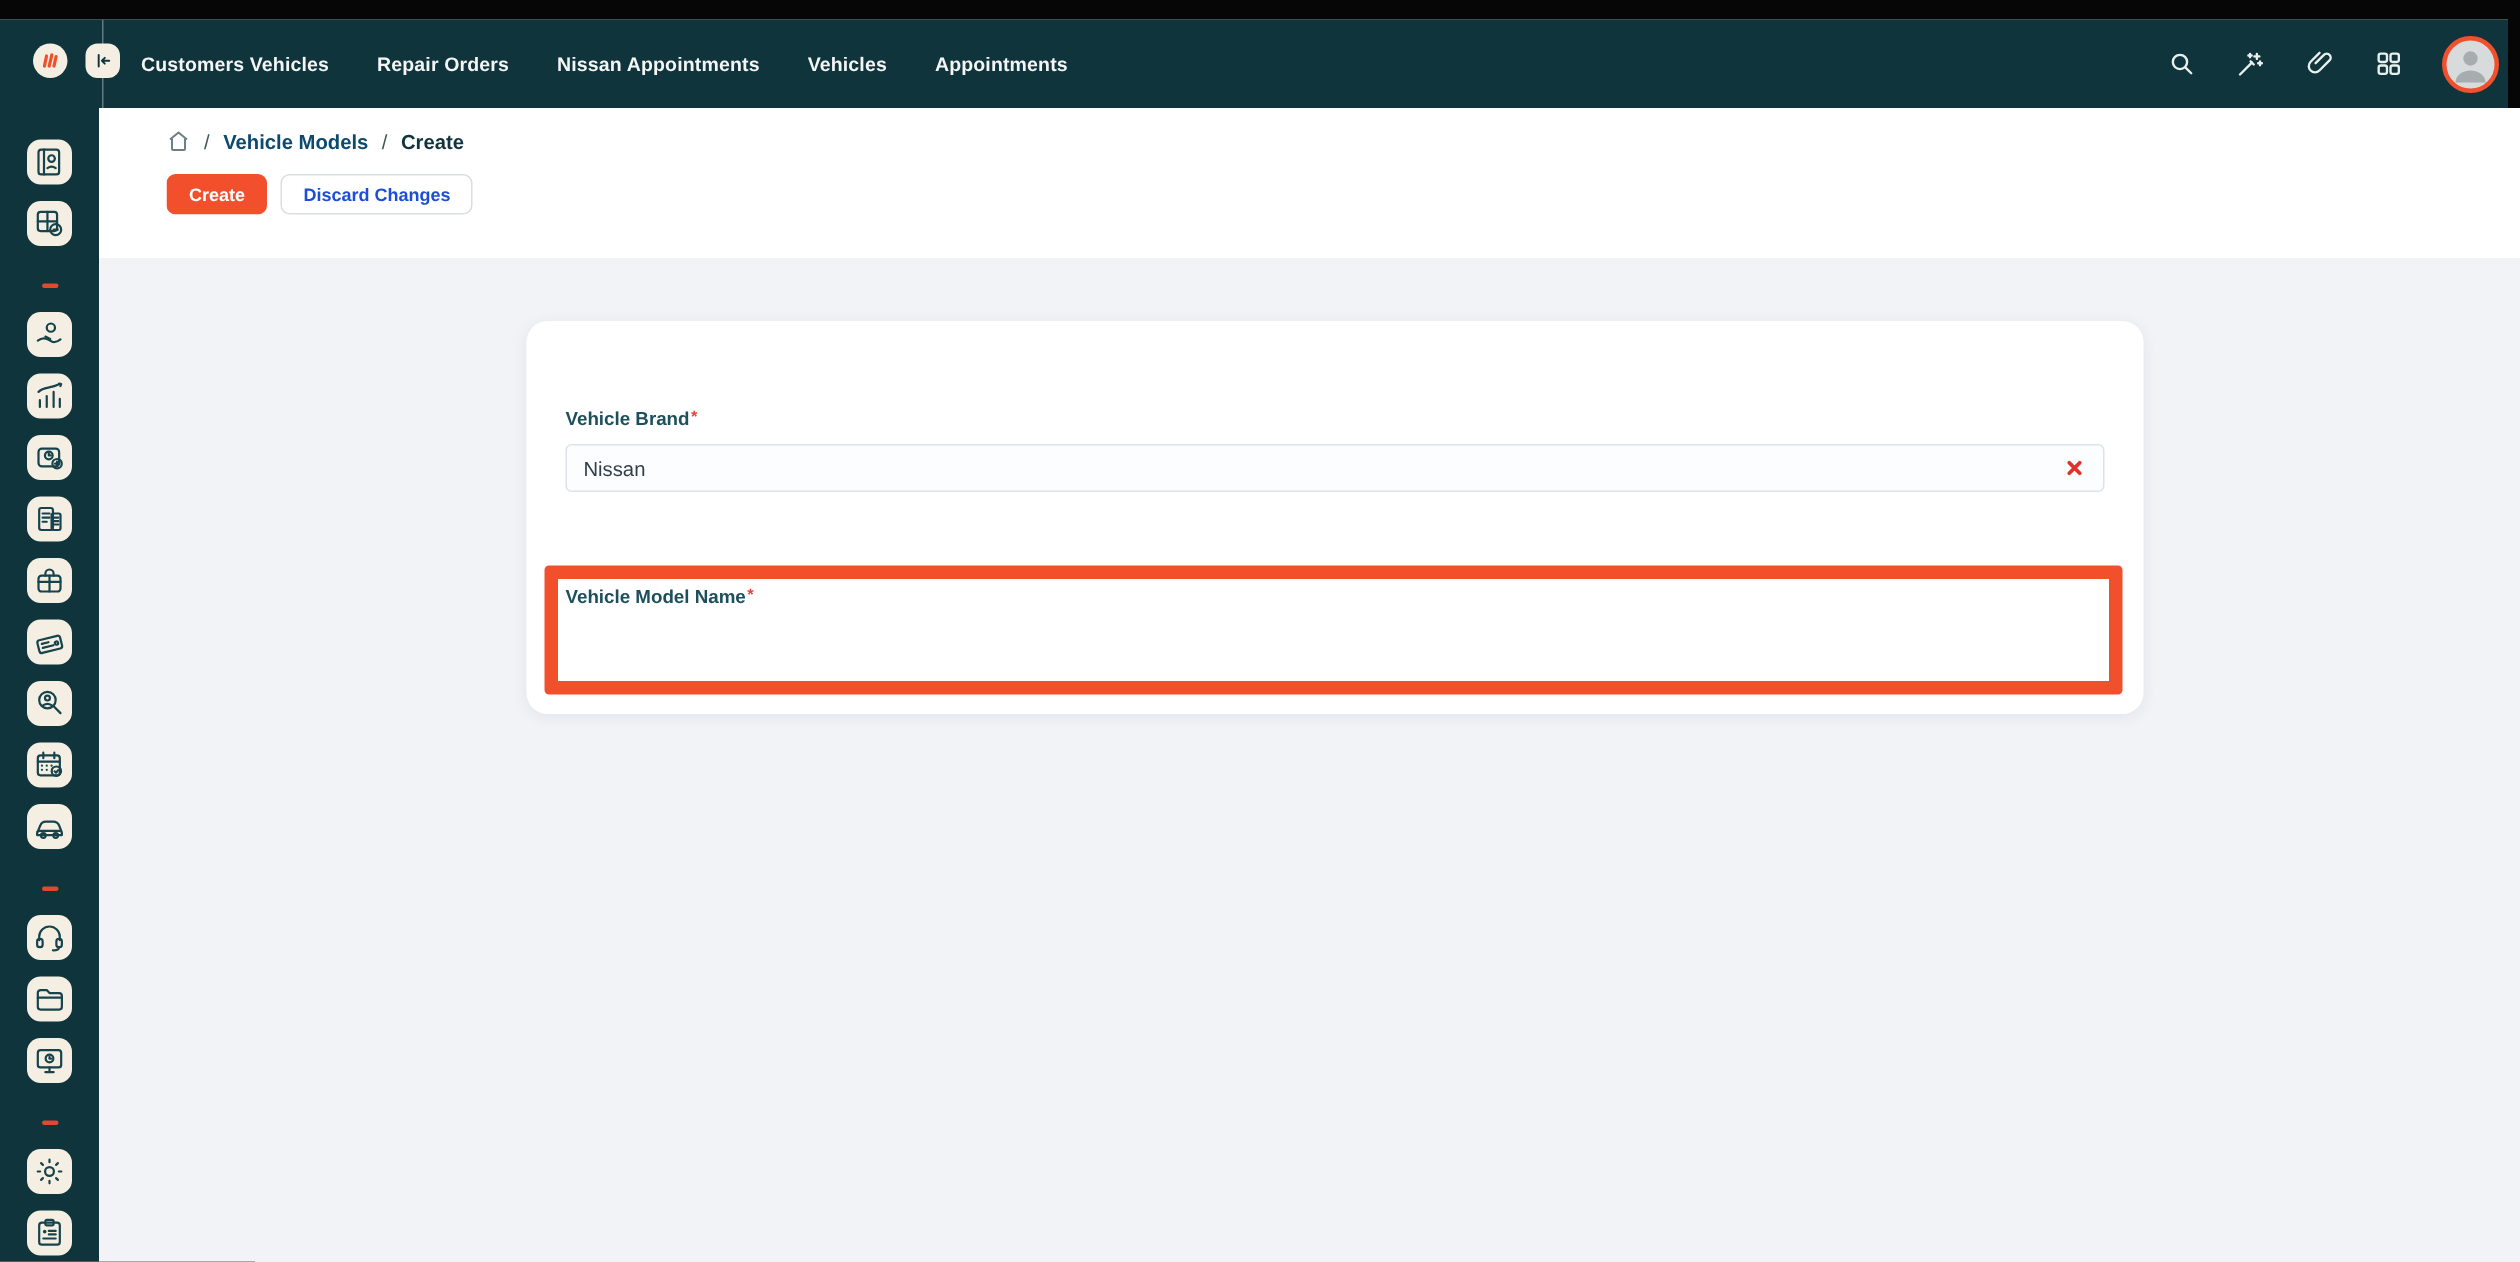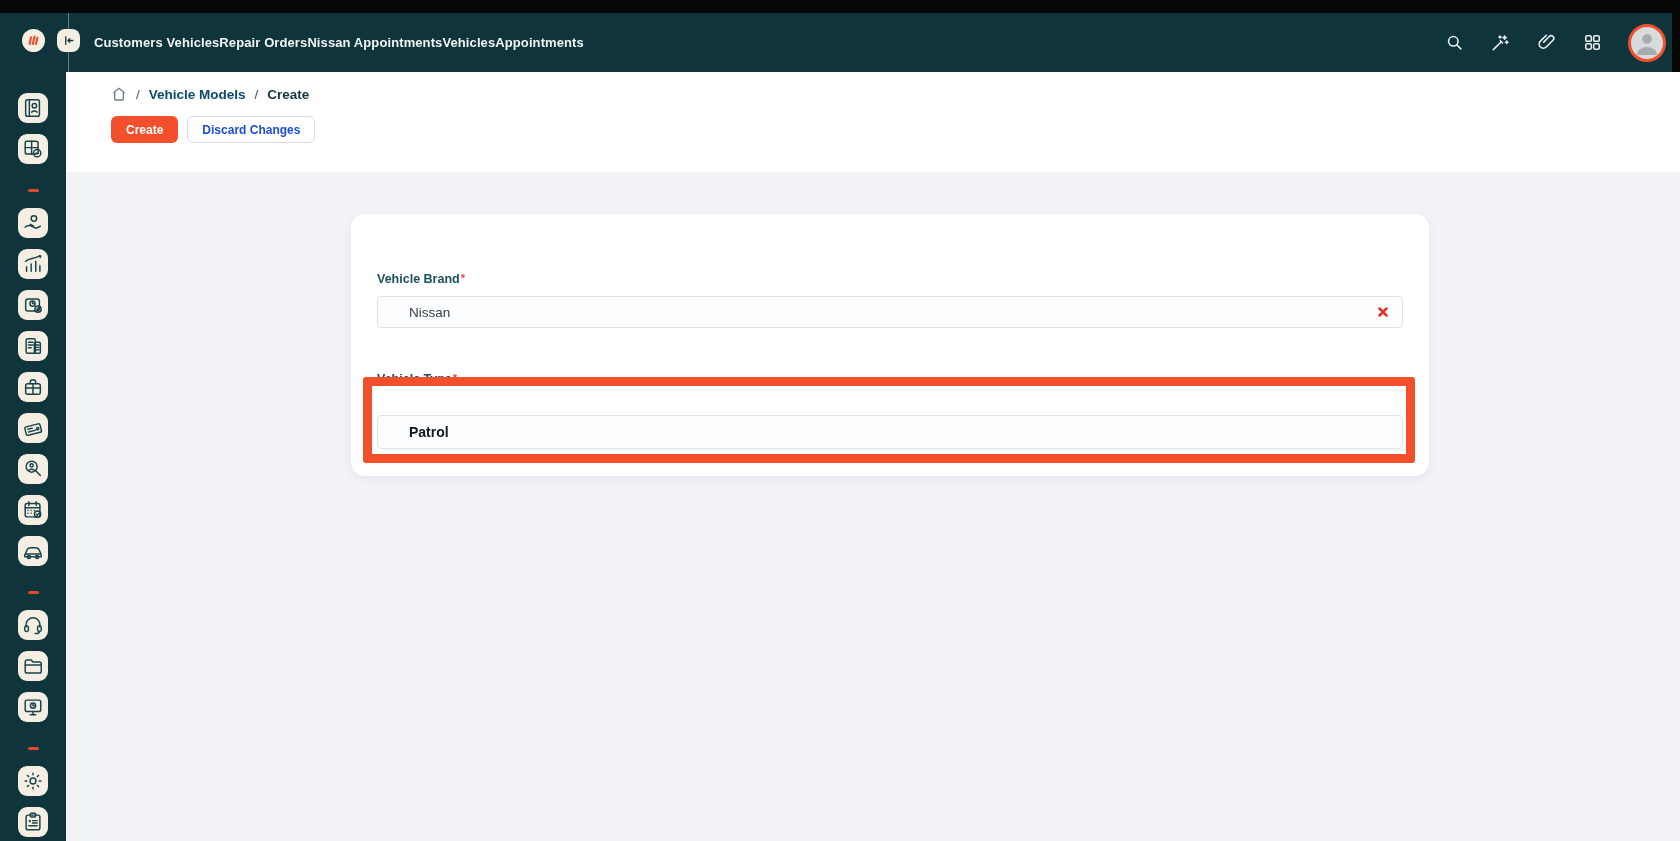--- a/index.html
+++ b/index.html
@@ -12,21 +12,21 @@
   .black-notch { position:absolute; right:0; top:0; width:8px; height:72px; background:#060606; z-index:7; }
 
   
   .topbar { position:absolute; left:0; top:13px; width:1680px; height:59px;
     background:#0f343c; display:flex; align-items:center; z-index:5; }
   .logo-circle { position:absolute; left:22px; top:16px; width:23px; height:23px;
     border-radius:50%; background:#f4efe2; display:flex; align-items:center; justify-content:center; }
   .topbar-divider { position:absolute; left:68px; top:0; width:1px; height:59px; background:rgba(255,255,255,.35); }
   .collapse-btn { position:absolute; left:57px; top:16px; width:23px; height:23px;
     border-radius:8px; background:#f4efe2; display:flex; align-items:center; justify-content:center; cursor:pointer; }
-  .nav { position:absolute; left:94px; top:0; height:59px; display:flex; align-items:center; }
+  .nav { position:absolute; left:94px; top:0; height:59px; display:flex; align-items:center; gap:32px; }
   .nav a { color:#f3f6f5; font-size:13px; font-weight:700; text-decoration:none; letter-spacing:.1px; white-space:nowrap; cursor:pointer; }
   .top-icons { position:absolute; right:14px; top:0; height:59px; display:flex; align-items:center; gap:26px; }
   .tb-icon { width:20px; height:20px; display:flex; align-items:center; justify-content:center; cursor:pointer; }
   .avatar { width:38px; height:38px; border-radius:50%; background:#d8dbdc;
     border:3px solid #f2502c; display:flex; align-items:center; justify-content:center; overflow:hidden; cursor:pointer; }
 
   
   .sidebar { position:absolute; left:0; top:72px; width:66px; height:769px; background:#0f343c;
     display:flex; flex-direction:column; align-items:center; padding-top:21px; z-index:4; }
   .app-tile { width:30px; height:30px; min-height:30px; background:#f4efe2; border-radius:9px;
@@ -47,21 +47,21 @@
     display:flex; align-items:center; cursor:pointer; border:1px solid transparent; font-family:"Liberation Sans",sans-serif; }
   .btn-primary { background:#f2502c; color:#fff; }
   .btn-secondary { background:#fff; color:#1d4ed8; border:1px solid #d9dee5; }
 
   
   .card { position:absolute; left:285px; top:142px; width:1078px; height:262px; background:#fff;
     border-radius:14px; box-shadow:0 2px 10px rgba(30,40,60,.07); padding:30px 26px 0 26px; }
   .field-label { font-size:12.5px; font-weight:700; color:#1c505c; height:16px;margin-top:28px; }
   .req { color:#e8453c; font-size:11px; vertical-align:top; margin-left:1px; }
   .field-input { position:relative; margin-top:8px; height:32px; background:#fcfdfe;
-    border:1px solid #dde2ea; border-radius:4px; display:flex; align-items:center; padding:0 34px 0 31px;
+    border:1px solid #dde2ea; border-radius:4px; display:flex; align-items:center; padding:0 34px 0 11px;
     font-size:13.5px; color:#333f48; }
   .fgap1 { height:16px; } .fgap2 { height:19px; }
   .field-input.tall { height:34px; }
   .bold-value { font-weight:800; color:#10181e; font-size:14px; }
   .trail { position:absolute; right:13px; top:50%; transform:translateY(-50%); display:flex; align-items:center; cursor:pointer; }
 
   
   .annotation { position:absolute; left:12px; top:163px; width:1052px; height:86px;
     border:9px solid #f2502c; border-radius:3px; pointer-events:none; z-index:3; }
 
@@ -292,26 +292,23 @@
         <span>Nissan</span>
         <span class="trail">
           <svg width="12" height="12" viewBox="0 0 24 24">
               <path d="M5 5 L19 19 M19 5 L5 19" stroke="#e0312b" stroke-width="5" stroke-linecap="round"></path>
             </svg>
         </span>
       </div>
 
       <div class="fgap1"></div>
 
+
+      <div class="fgap2"></div>
+
       <div class="field-label">
-        <span>Vehicle Type</span><span class="req">*</span>
-      </div>
-
-      <div class="fgap2"></div>
-
-      <div class="field-input tall">
-        <span class="bold-value">Patrol</span>
+        <span>Vehicle Model Name</span><span class="req">*</span>
       </div>
 
       <div class="annotation"></div>
     </section>
   </main>
 </div>
 
 </body></html>

